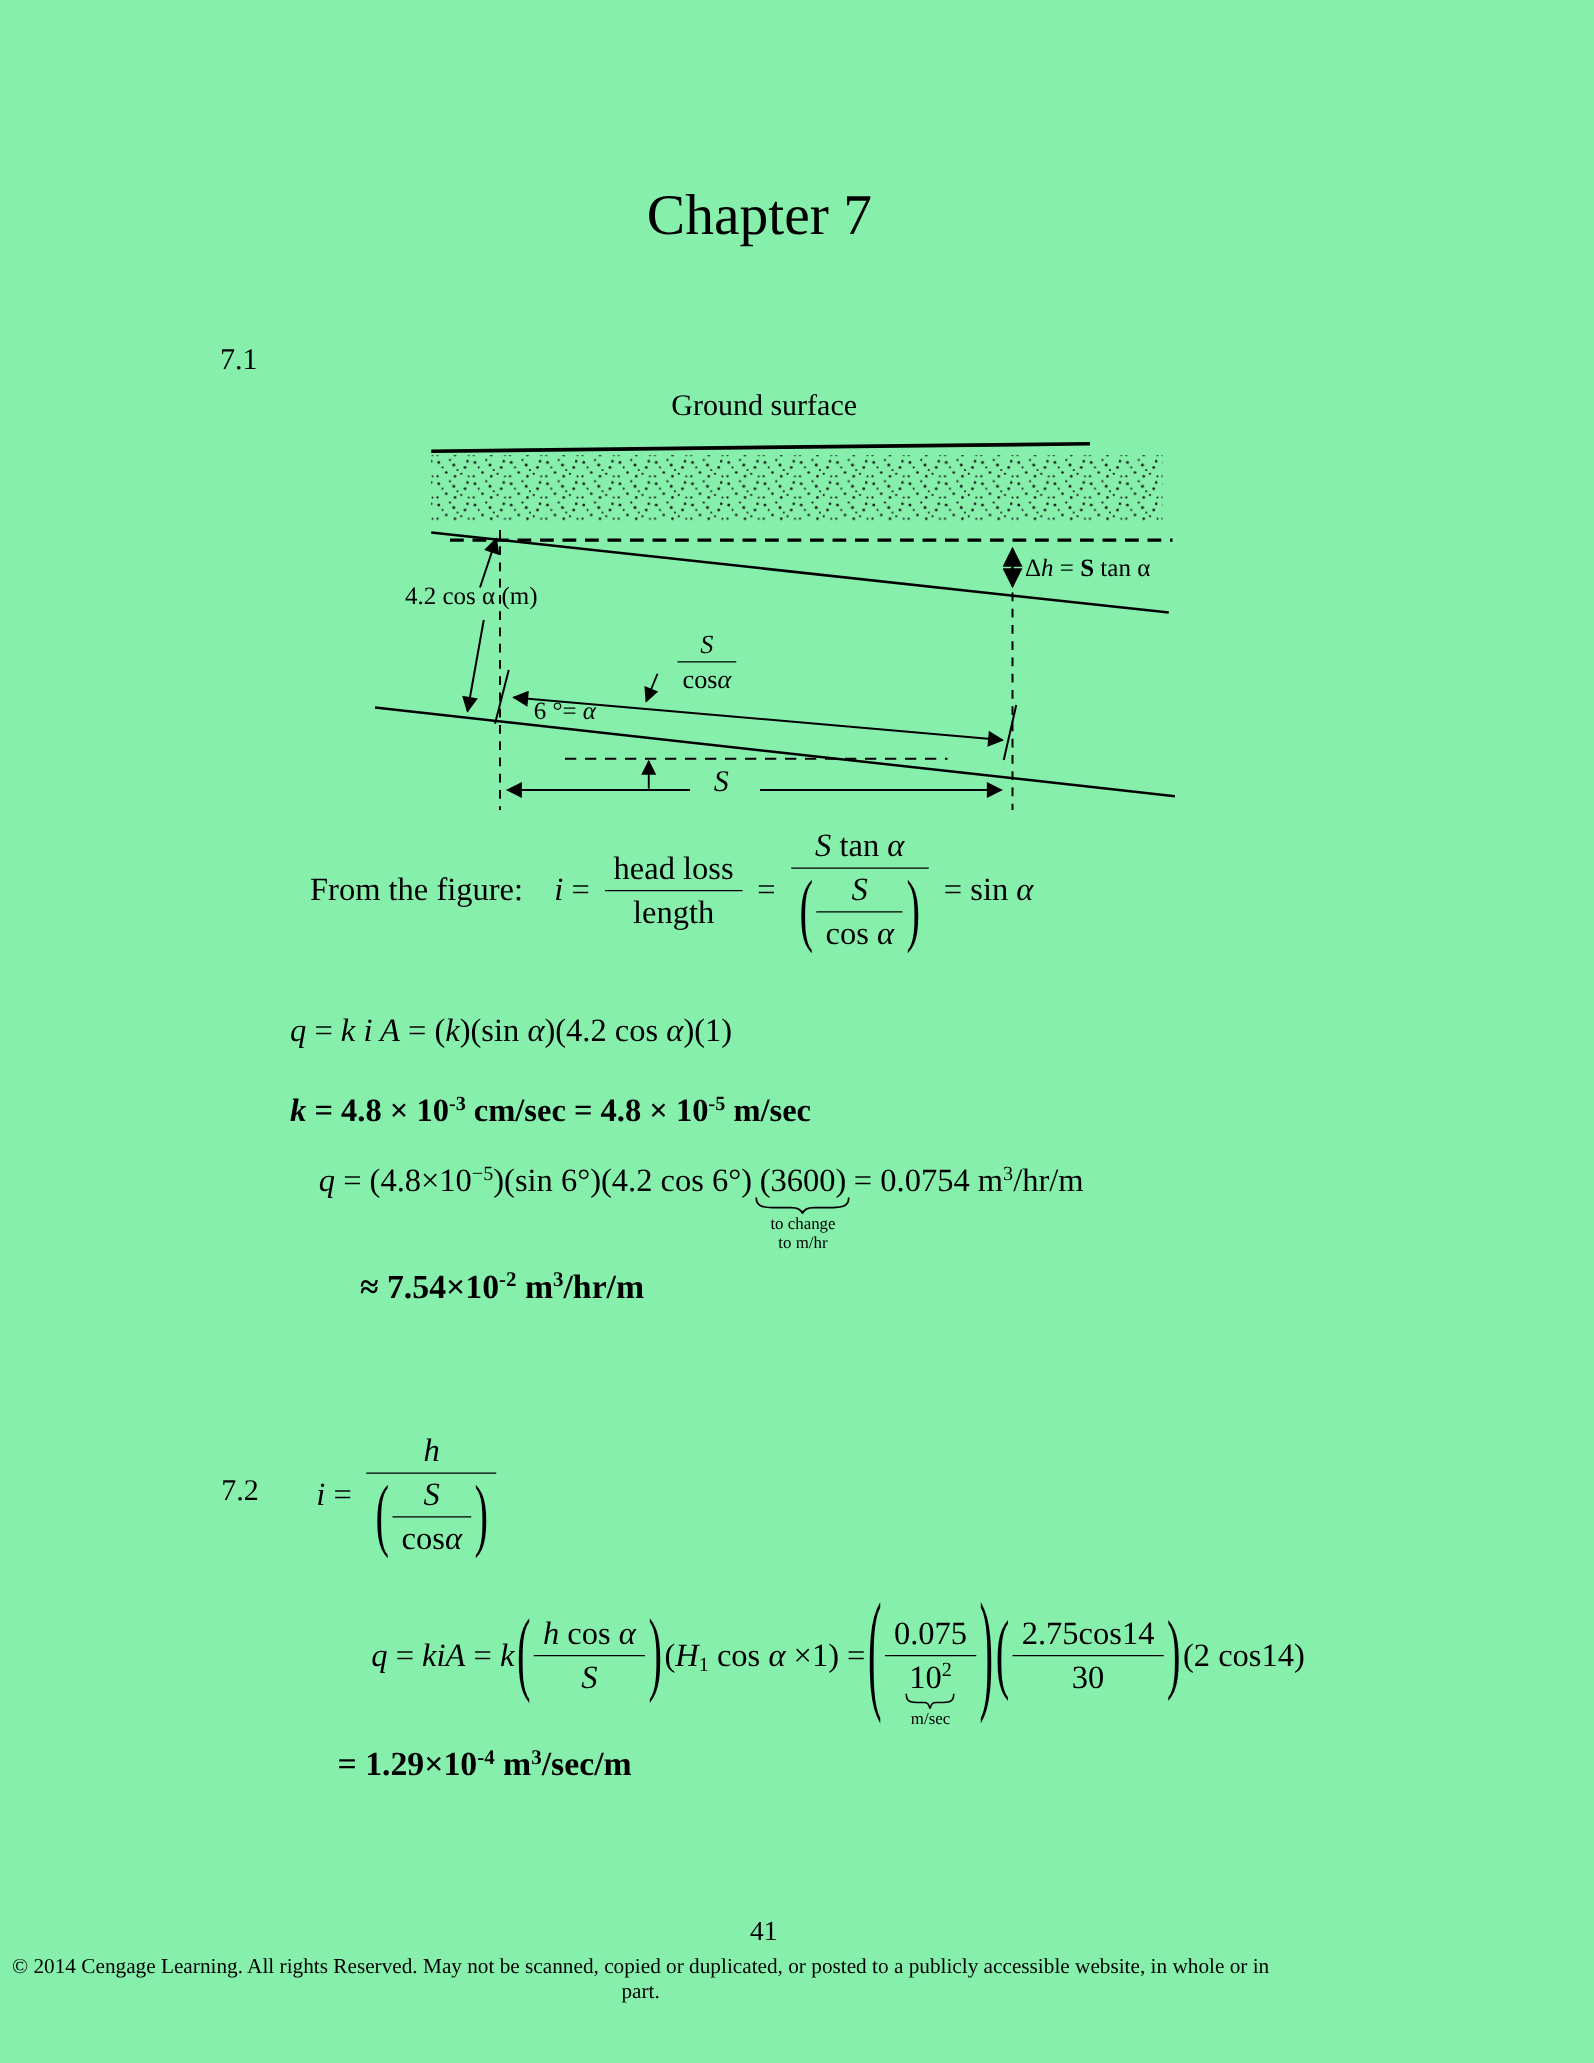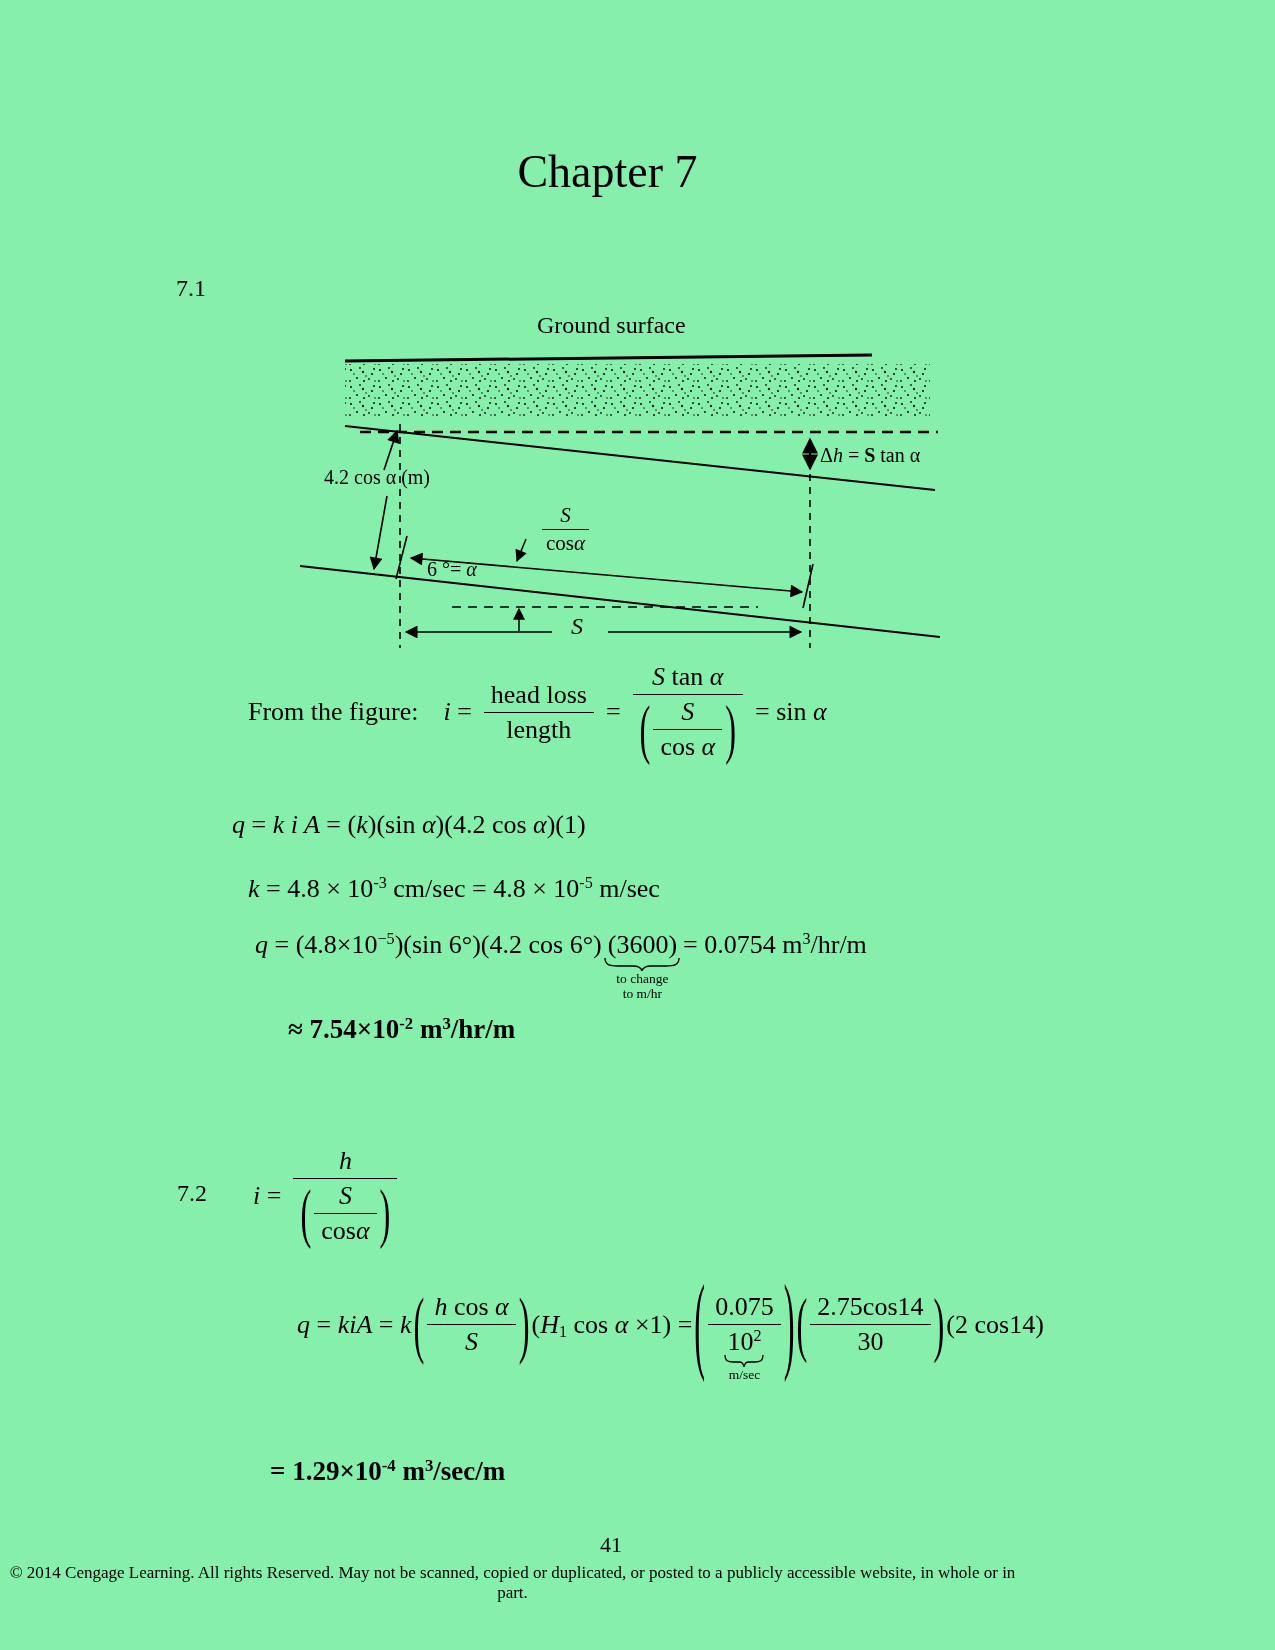--- a/index.html
+++ b/index.html
@@ -145,21 +145,21 @@
         </span>
       </span>
     </span>
     <span><span>= sin </span><span class="it">α</span></span>
   </div>
 
   <div class="mline" style="left:232px;top:810px;">
     <span><span class="it">q</span><span> = </span><span class="it">k i A</span><span> = (</span><span class="it">k</span><span>)(sin </span><span class="it">α</span><span>)(4.2 cos </span><span class="it">α</span><span>)(1)</span></span>
   </div>
 
-  <div class="mline" style="left:248px;top:874px;">
+  <div class="mline" style="left:232px;top:874px;font-weight:bold;">
     <span><span class="it">k</span><span> = 4.8 × 10</span><span class="sup">-3</span><span> cm/sec = 4.8 × 10</span><span class="sup">-5</span><span> m/sec</span></span>
   </div>
 
   <div class="mline g6" style="left:255px;top:930px;">
     <span><span class="it">q</span><span> = (4.8×10</span><span class="sup">−5</span><span>)(sin 6°)(4.2 cos 6°)</span></span>
     <span class="ubg">
       <span>(3600)</span>
       <span class="ubx">
         <svg width="78" height="14" viewBox="0 0 78 14">
           <path d="M2,1 C2,8 7,9 15,9 L30,9 C35,9 38,10 39,14 C40,10 43,9 48,9 L63,9 C71,9 76,8 76,1" fill="none" stroke="#000" stroke-width="1.4"></path>
@@ -227,20 +227,20 @@
       <span class="par" style="--sy:2.2;">(</span>
       <span class="frac">
         <span class="fnum">2.75cos14</span>
         <span class="fden">30</span>
       </span>
       <span class="par" style="--sy:2.2;">)</span>
     </span>
     <span>(2 cos14)</span>
   </div>
 
-  <div class="mline bres" style="left:270px;top:1456px;align-items:flex-end;">
+  <div class="mline bres" style="left:270px;top:1396px;align-items:flex-end;">
     <span><span>= 1.29×10</span><span class="sup">-4</span><span> m</span><span class="sup">3</span><span>/sec/m</span></span>
   </div>
 
   <div id="pageno" class="abs">41</div>
   <div id="copyright" class="abs">© 2014 Cengage Learning. All rights Reserved. May not be scanned, copied or duplicated, or posted to a publicly accessible website, in whole or in part.</div>
 
 </div>
 
 </body></html>

